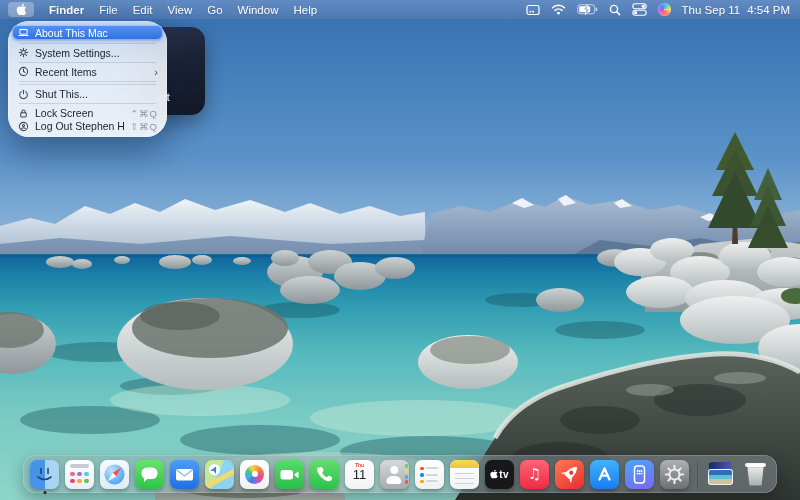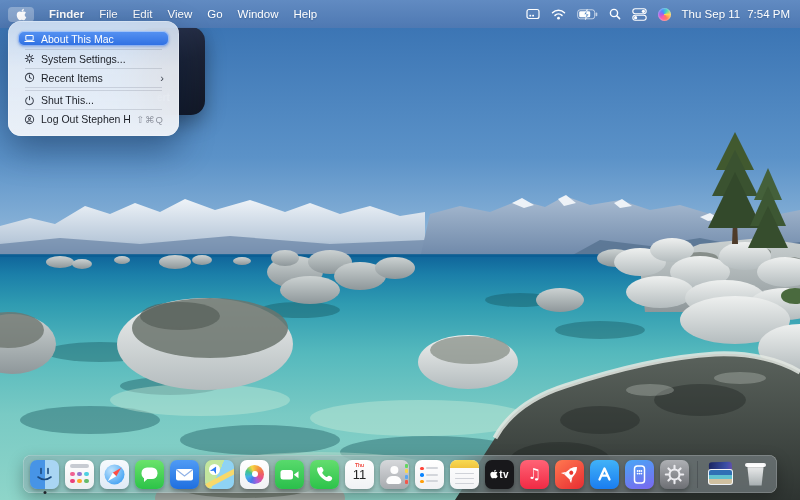--- a/index.html
+++ b/index.html
@@ -2,21 +2,21 @@
 <html><head>
 <meta charset="utf-8">
 <style>
   html,body{margin:0;padding:0;}
   body{width:800px;height:500px;position:relative;overflow:hidden;
        font-family:"Liberation Sans","DejaVu Sans",sans-serif;
        -webkit-font-smoothing:antialiased;}
   .wall{position:absolute;inset:0;z-index:0;}
 
   
-  .menubar{position:absolute;top:0;left:0;right:0;height:28px;z-index:20;
+  .menubar{position:absolute;top:0;left:0;right:0;height:19px;z-index:20;
     background:linear-gradient(rgba(101,141,195,.92),rgba(80,121,178,.92));
     display:flex;align-items:center;justify-content:space-between;
     color:#fff;font-size:11.5px;text-shadow:0 .5px 1.5px rgba(0,30,70,.25);}
   .mb-left{display:flex;align-items:center;gap:15px;padding-left:8px;}
   .mb-right{display:flex;align-items:center;gap:11px;padding-right:10px;}
   .apple-pill{display:flex;align-items:center;justify-content:center;width:26px;height:15px;
     border-radius:4px;background:rgba(255,255,255,.30);cursor:default;}
   .mb-menu{cursor:default;}
   .mb-menu.bold{font-weight:700;}
   .sic{display:flex;align-items:center;}
@@ -25,39 +25,39 @@
     box-shadow:inset 0 0 2px rgba(255,255,255,.7);}
   .clock{display:flex;gap:7px;white-space:nowrap;}
 
   
   .widget{position:absolute;left:140px;top:27px;width:65px;height:88px;border-radius:14px;z-index:5;
     background:linear-gradient(160deg,#2b3550 0%,#1b2336 45%,#121826 100%);
     box-shadow:0 8px 20px rgba(0,0,0,.35);}
   .widget .wtext{position:absolute;left:17px;bottom:12px;color:#fff;font-size:10px;font-weight:700;}
 
   
-  .amenu{position:absolute;left:8px;top:21px;width:151px;z-index:30;border-radius:13px;
+  .amenu{position:absolute;left:8px;top:21px;width:151px;z-index:30;border-radius:21px;
     background:linear-gradient(rgba(215,228,244,.88),rgba(238,242,248,.92) 40%,rgba(244,246,250,.94));
     backdrop-filter:blur(18px) saturate(1.4);
     box-shadow:0 14px 34px rgba(0,20,50,.40),inset 0 0 0 .5px rgba(255,255,255,.55);
-    padding:10px;color:#1c1f26;font-size:10.5px;}
+    padding:4px;color:#1c1f26;font-size:10.5px;}
   .mi{display:flex;align-items:center;gap:6px;height:13px;padding:0 5px;border-radius:6px;cursor:default;}
   .mi .mi-ic{width:12px;height:12px;display:flex;align-items:center;justify-content:center;flex:none;}
   .mi .mi-ic svg{width:11px;height:11px;stroke:#3e4450;fill:none;stroke-width:1.1;stroke-linecap:round;stroke-linejoin:round;}
   .mi.hl{background:linear-gradient(#5793f2,#2e6fe2);color:#fff;
     box-shadow:inset 0 0 0 1px rgba(255,255,255,.45),0 1px 3px rgba(30,80,180,.35);height:15px;}
   .mi.hl .mi-ic svg{stroke:#fff;}
   .mi-label{white-space:nowrap;overflow:hidden;}
   .mi-short{margin-left:auto;color:#81879299;font-size:9.5px;letter-spacing:1px;color:rgba(90,96,108,.62);}
   .mi-sub{margin-left:auto;font-size:11px;color:#3e4450;line-height:10px;}
   .msep{height:1px;background:rgba(60,70,90,.16);margin:2.5px 7px;}
 
   
   .dock{position:absolute;bottom:7px;left:50%;transform:translateX(-50%);height:38px;z-index:20;
-    display:flex;align-items:center;gap:6px;padding:0 7px;border-radius:8px;
+    display:flex;align-items:center;gap:6px;padding:0 7px;border-radius:13px;
     background:rgba(150,160,166,.45);backdrop-filter:blur(14px) saturate(1.3);
     box-shadow:0 6px 16px rgba(0,0,0,.28),inset 0 0 0 .5px rgba(255,255,255,.35);}
   .dk{position:relative;width:29px;height:29px;flex:none;}
   .dk .base{position:absolute;inset:0;border-radius:7px;overflow:hidden;
     box-shadow:0 2px 4px rgba(0,0,0,.3);}
   .run-dot{position:absolute;left:50%;bottom:-5px;width:3px;height:3px;border-radius:50%;
     background:#20242a;transform:translateX(-50%);}
   .dock-sep{width:1px;height:27px;background:rgba(50,55,60,.38);margin:0 2px;flex:none;}
 
   .ic-finder{background:linear-gradient(to right,#4794e6 0 50%,#a9d5f3 50% 100%);}
@@ -321,21 +321,21 @@
           <circle cx="11.4" cy="3.3" r="1.6" fill="#fff"></circle>
           <rect x=".8" y="7.2" width="13.4" height="5" rx="2.5" fill="none" stroke="#fff" stroke-width="1.1"></rect>
           <circle cx="3.6" cy="9.7" r="1.6" fill="#fff"></circle>
         </svg>
     </span>
     <span class="sic">
         <span class="siri-ball"></span>
       </span>
     <span class="clock">
       <span>Thu Sep 11</span>
-      <span>7:54 PM</span>
+      <span>4:54 PM</span>
     </span>
   </div>
 </div>
 
 <div class="amenu">
   <div class="mi hl">
     <span class="mi-ic">
         <svg viewBox="0 0 12 12">
           <rect x="2" y="2.6" width="8" height="5.2" rx="1"></rect>
           <path d="M.9 9.4 h10.2"></path>
@@ -369,20 +369,30 @@
   <div class="mi">
     <span class="mi-ic">
         <svg viewBox="0 0 12 12">
           <path d="M6 1.4 V5.2"></path>
           <path d="M3.7 2.9 a4.2 4.2 0 1 0 4.6 0"></path>
         </svg>
       </span>
     <span class="mi-label">Shut This...</span>
   </div>
   <div class="msep"></div>
+  <div class="mi">
+    <span class="mi-ic">
+        <svg viewBox="0 0 12 12">
+          <rect x="3" y="5.2" width="6" height="4.6" rx="1"></rect>
+          <path d="M4.2 5.2 V4 a1.8 1.8 0 0 1 3.6 0 V5.2"></path>
+        </svg>
+      </span>
+    <span class="mi-label">Lock Screen</span>
+    <span class="mi-short">⌃⌘Q</span>
+  </div>
   <div class="mi">
     <span class="mi-ic">
         <svg viewBox="0 0 12 12">
           <circle cx="6" cy="6" r="4.5"></circle>
           <circle cx="6" cy="4.9" r="1.1"></circle>
           <path d="M3.9 8.3 q2.1 -2 4.2 0"></path>
         </svg>
       </span>
     <span class="mi-label">Log Out Stephen Hackett...</span>
     <span class="mi-short">⇧⌘Q</span>

